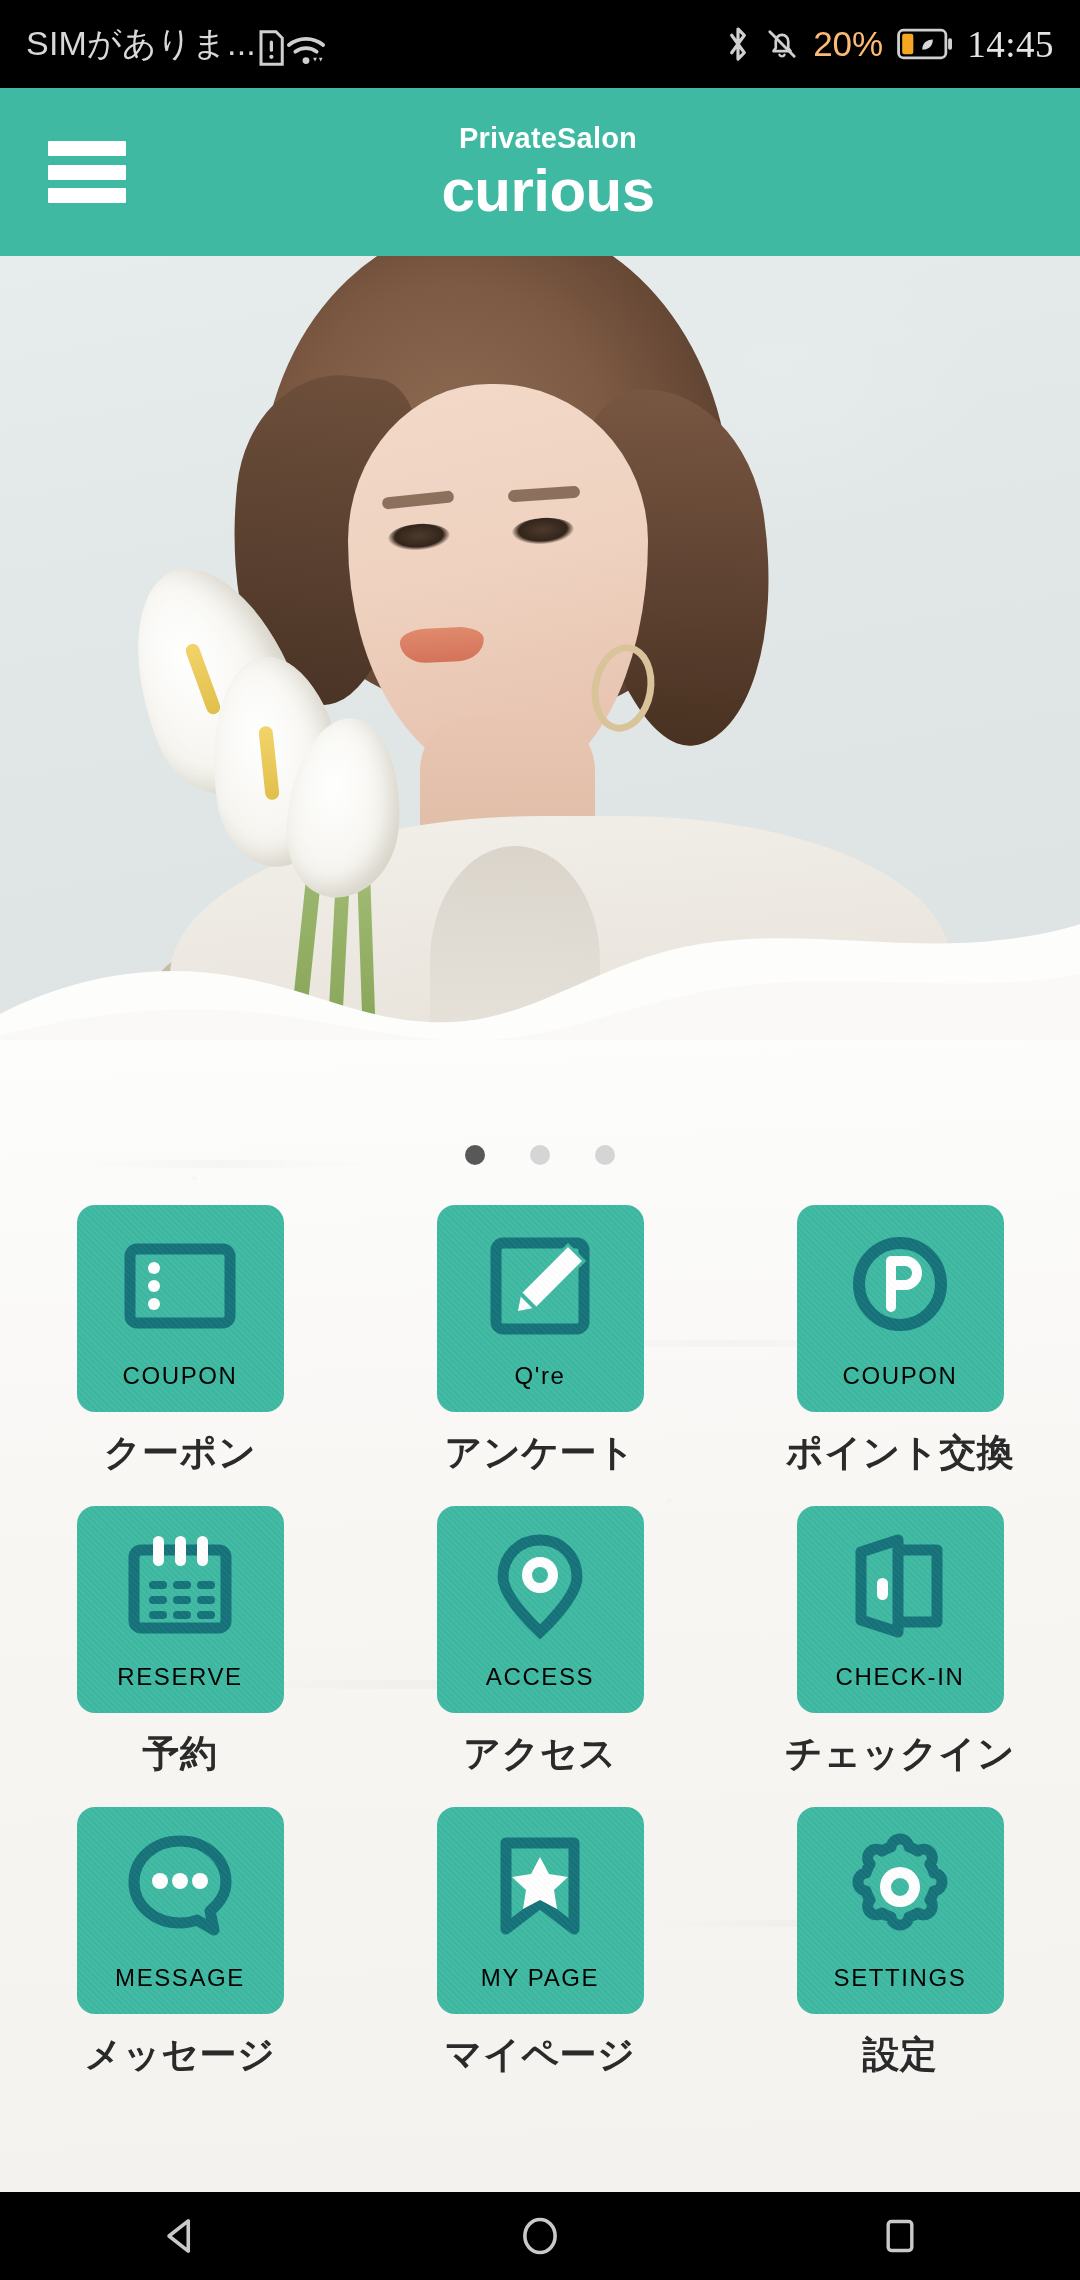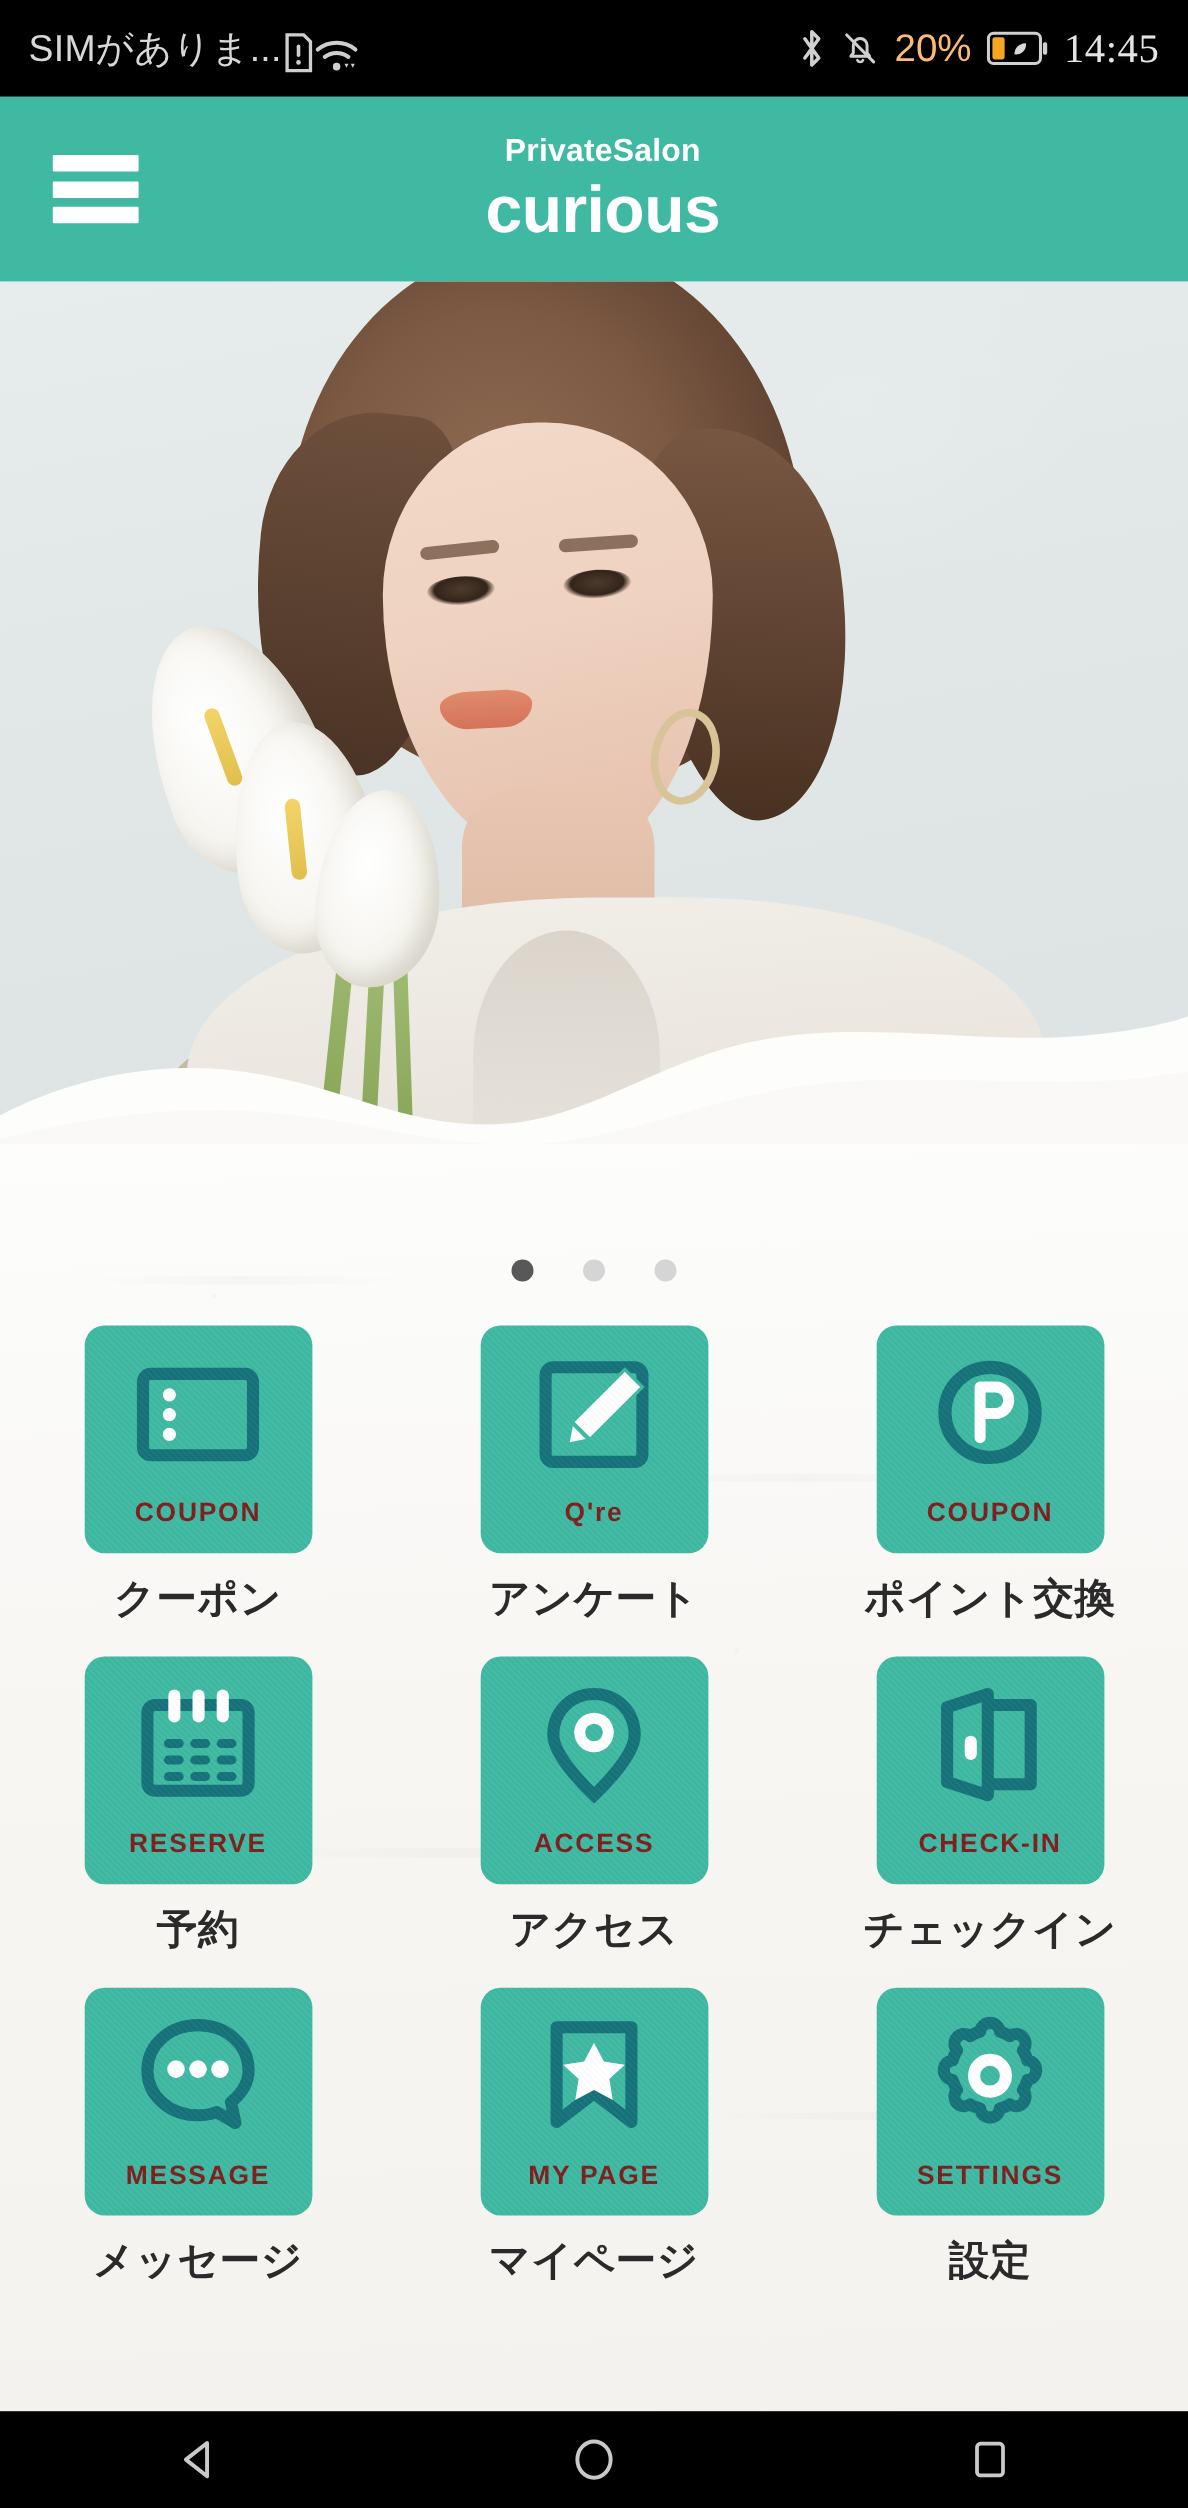--- a/index.html
+++ b/index.html
@@ -211,21 +211,21 @@
   .tile::after{
     content:""; position:absolute; inset:0; border-radius:18px;
     background-image:
       repeating-linear-gradient(45deg, rgba(255,255,255,.05) 0 2px, rgba(0,0,0,.03) 2px 4px);
     opacity:.55; pointer-events:none;
   }
   .tile-icon { width:128px; height:118px; display:block; }
   .tile-cap {
     position:absolute; bottom:22px; left:0; width:100%;
     text-align:center;
-    color:#7f1d1d; font-size:24px; font-weight:700; letter-spacing:1.6px;
+    color:#000000; font-size:24px; font-weight:400; letter-spacing:1.6px;
   }
   .cell-label {
     margin-top:16px;
     font-size:37px; color:#2a2a2a; font-weight:700;
     letter-spacing:0.5px;
     font-family:"Liberation Sans","DejaVu Sans",sans-serif;
   }
 
   
   .navbar {

